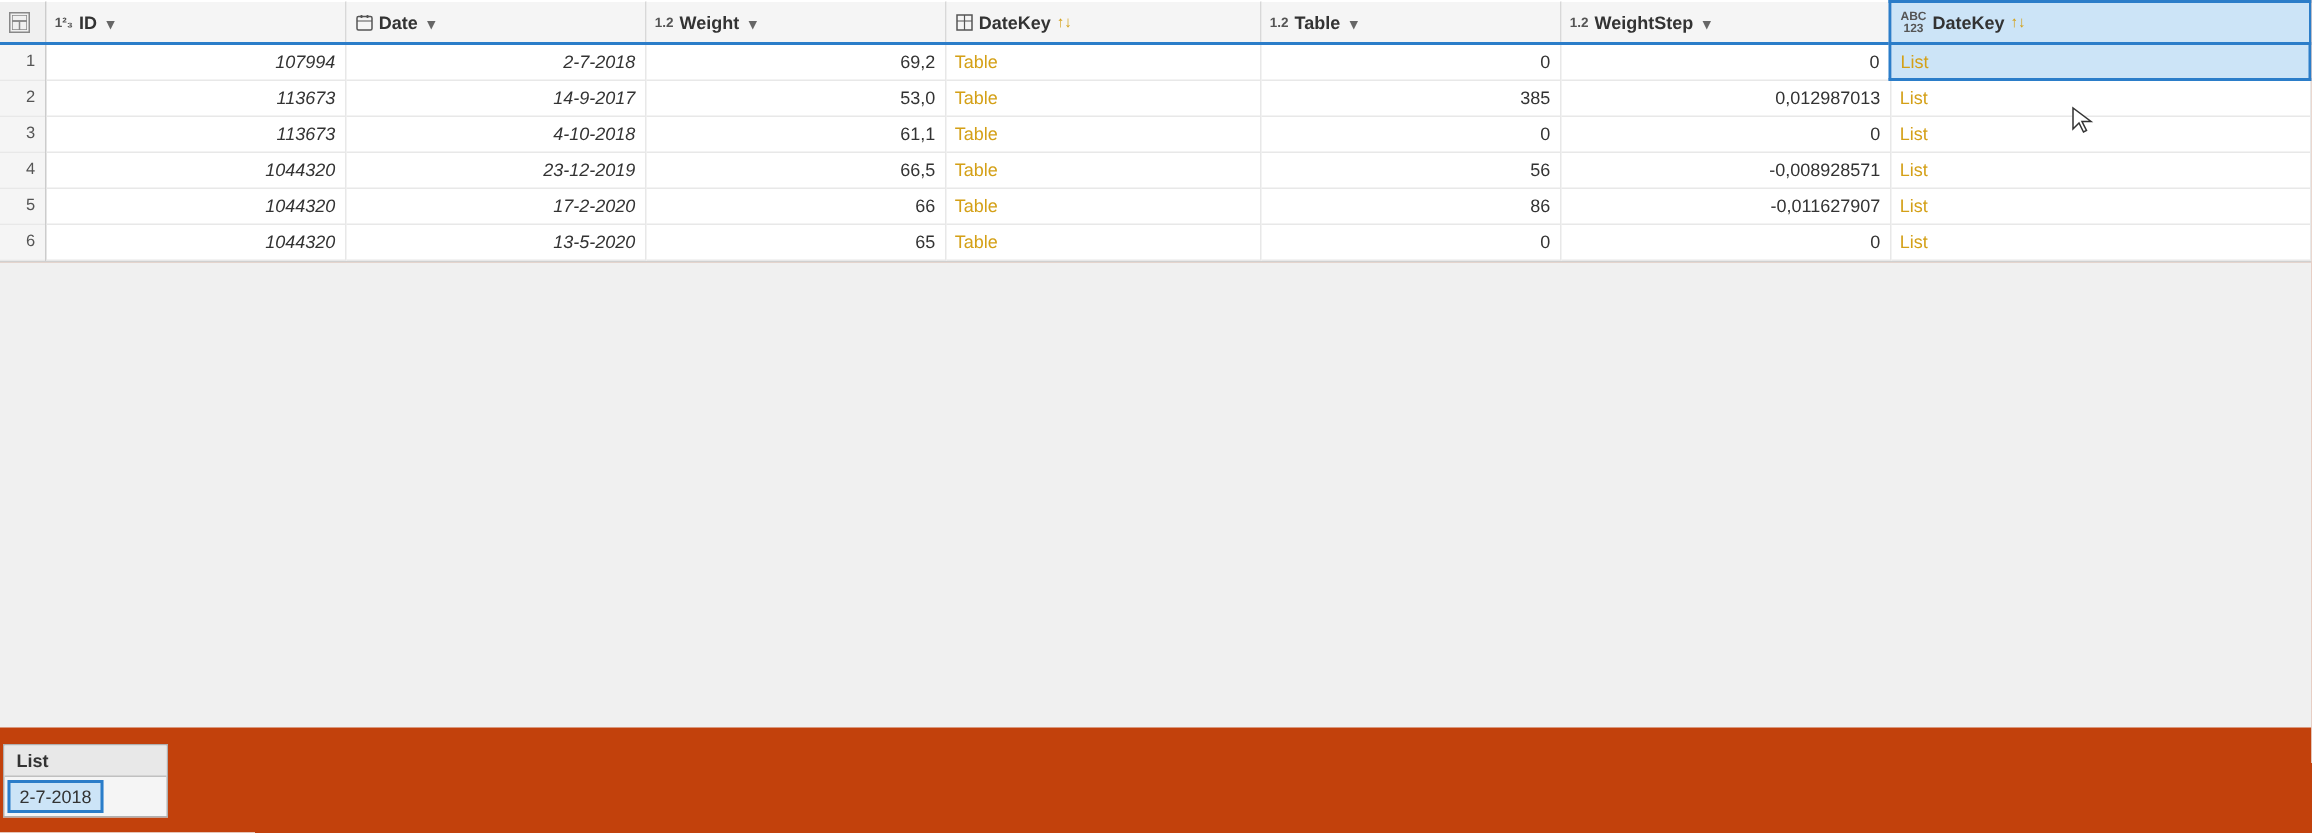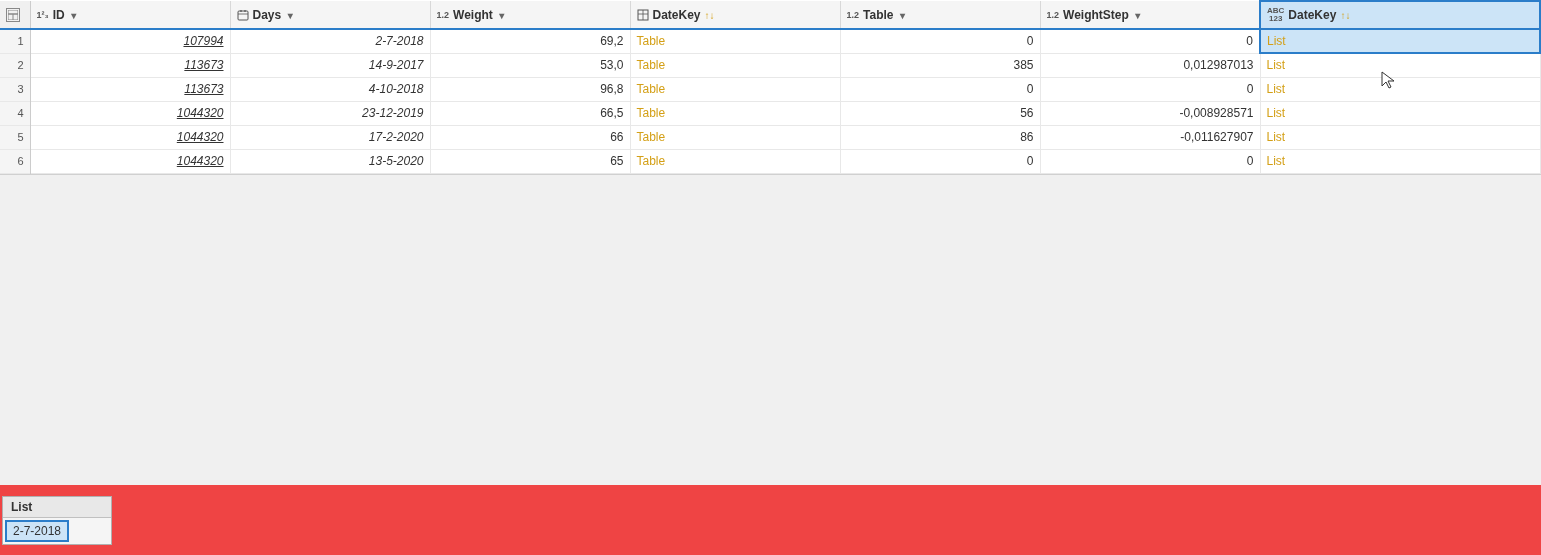--- a/index.html
+++ b/index.html
@@ -7,21 +7,21 @@
       font-family: 'Segoe UI', Tahoma, Geneva, Verdana, sans-serif;
       font-size: 12px;
       background: #f0f0f0;
       color: #333;
       width: 1541px;
       height: 555px;
       overflow: hidden;
     }
 
     .main-area {
-      background: #ef4444;
+      background: #c2410c;
       width: 100%;
       height: 100%;
       display: flex;
       flex-direction: column;
     }
 
     .table-container {
       background: #fff;
       border-bottom: 1px solid #d0d0d0;
     }
@@ -91,21 +91,20 @@
       color: #555;
       text-align: right;
       font-size: 11px;
       border-right: 1px solid #ccc;
     }
 
     .td-id {
       text-align: right;
       font-style: italic;
       color: #333;
-      text-decoration: underline;
     }
 
     .td-date {
       text-align: right;
       font-style: italic;
       color: #333;
     }
 
     .td-weight {
       text-align: right;
@@ -228,21 +227,21 @@
           <th>
             <div class="th-inner">
               <span style="font-size:10px;color:#555;">
                 <svg width="12" height="12" viewBox="0 0 12 12" style="vertical-align:middle;">
                   <rect x="1" y="2" width="10" height="9" rx="1" fill="none" stroke="#555" stroke-width="1"></rect>
                   <line x1="4" y1="1" x2="4" y2="3" stroke="#555" stroke-width="1.2"></line>
                   <line x1="8" y1="1" x2="8" y2="3" stroke="#555" stroke-width="1.2"></line>
                   <line x1="1" y1="5" x2="11" y2="5" stroke="#555" stroke-width="0.8"></line>
                 </svg>
               </span>
-              <span>Days</span>
+              <span>Date</span>
               <span class="filter-arrow">▾</span>
             </div>
           </th>
 
           <th>
             <div class="th-inner">
               <span class="icon-123">1.2</span>
               <span>Weight</span>
               <span class="filter-arrow">▾</span>
             </div>
@@ -311,21 +310,21 @@
           <td class="td-custom">Table</td>
           <td class="td-days">385</td>
           <td class="td-weightstep">0,012987013</td>
           <td class="td-datekey">List</td>
         </tr>
 
         <tr>
           <td class="td-rownum">3</td>
           <td class="td-id">113673</td>
           <td class="td-date">4-10-2018</td>
-          <td class="td-weight">96,8</td>
+          <td class="td-weight">61,1</td>
           <td class="td-custom">Table</td>
           <td class="td-days">0</td>
           <td class="td-weightstep">0</td>
           <td class="td-datekey">List</td>
         </tr>
 
         <tr>
           <td class="td-rownum">4</td>
           <td class="td-id">1044320</td>
           <td class="td-date">23-12-2019</td>

